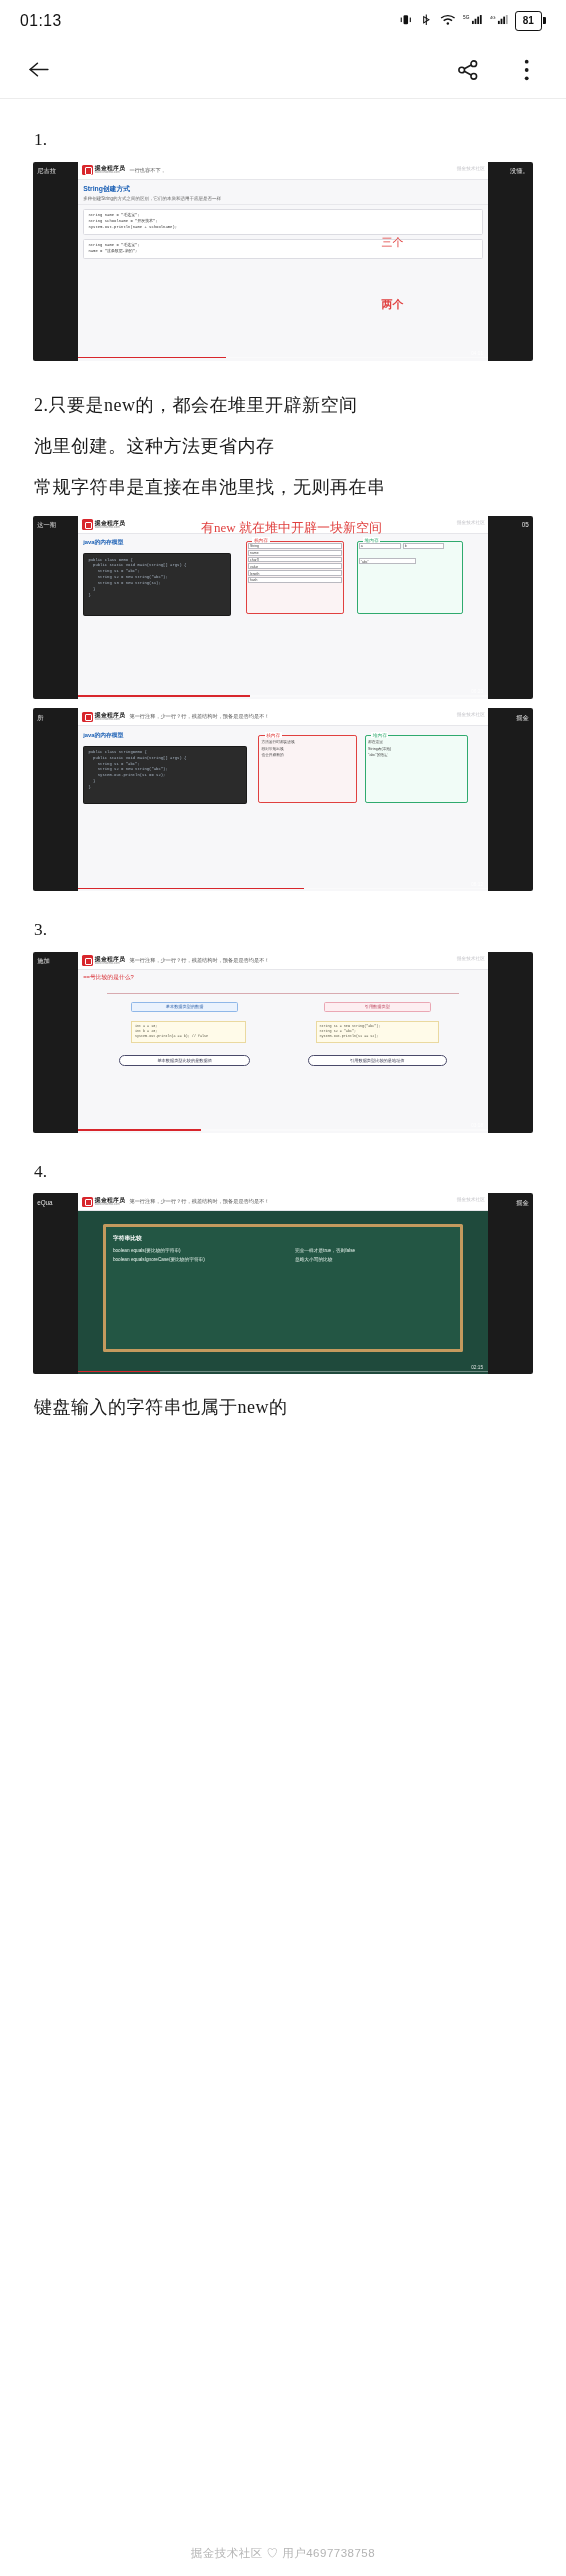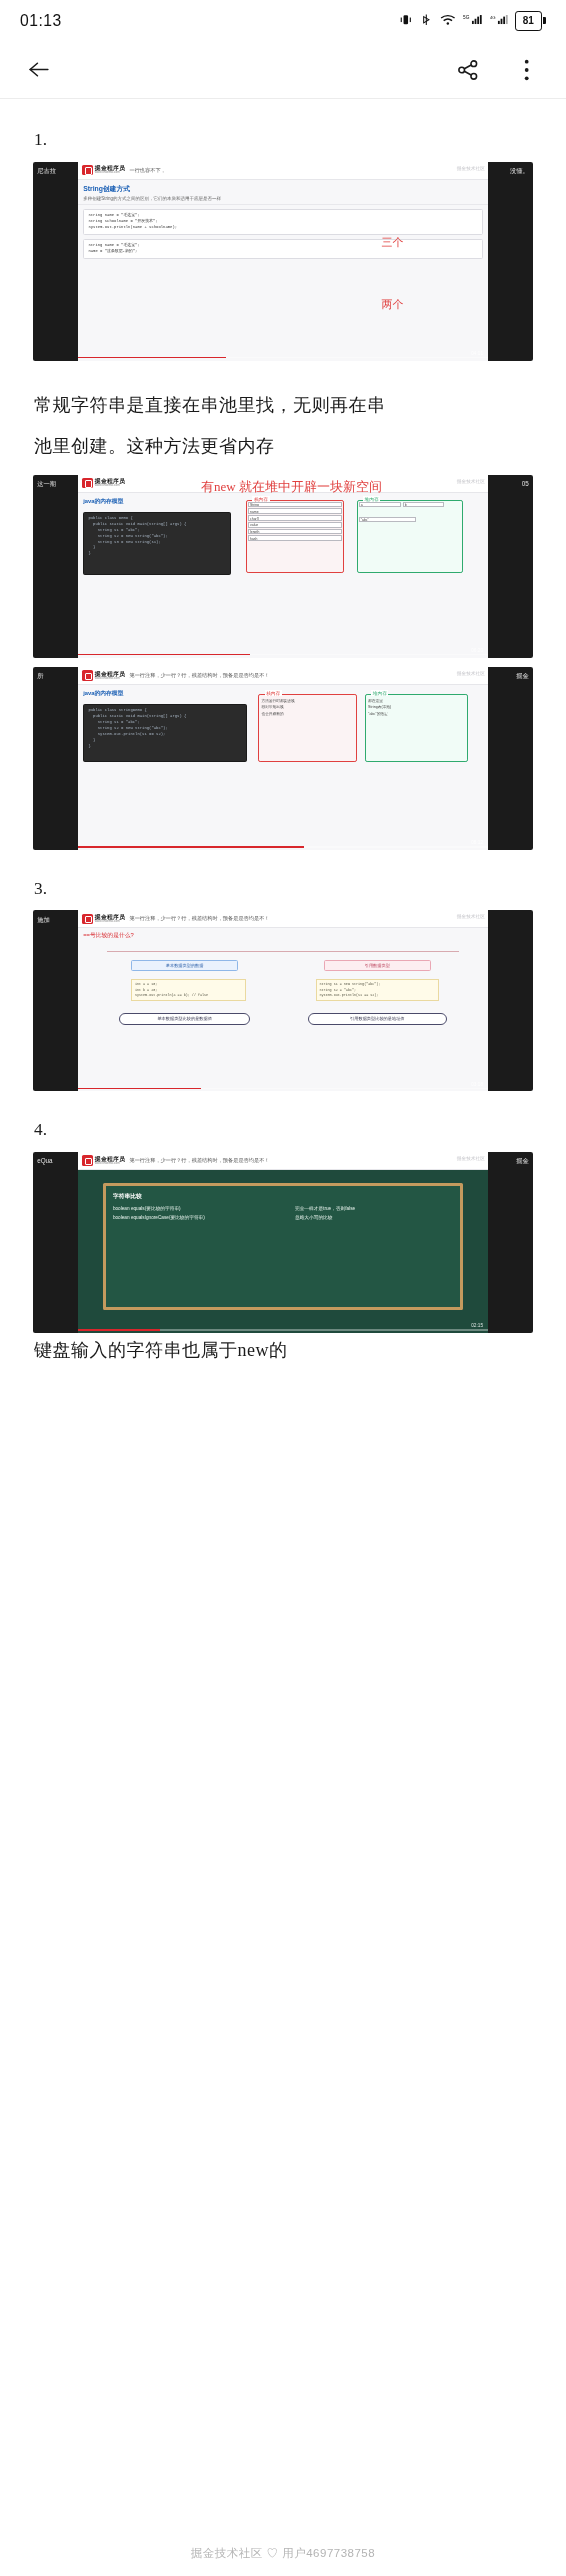--- a/index.html
+++ b/index.html
@@ -448,32 +448,35 @@
           <span class="head-wm">掘金技术社区</span>
         </div>
         <div class="slide-title">String创建方式</div>
         <div class="slide-sub">多种创建String的方式之间的区别，它们的本质和适用于底层是否一样</div>
         <div class="code-box">String name = "毛达宝";
 String schoolname = "开发技术";
 System.out.println(name + schoolname);</div>
         <div class="code-box">String name = "毛达宝";
 name = "这条数据-新的";</div>
         <div class="handwrite" style="left:74%; top:37%;">三个</div>
-        <div class="handwrite" style="left:74%; top:68%;">两个</div>
+        <div class="handwrite" style="left:74%; top:68%;font-weight:bold;">两个</div>
       </div>
       <div class="vtime">04:01</div>
       <div class="vprog">
           <i style="width:36%"></i>
         </div>
     </div>
   </div>
 
   <div class="block">
+    <div class="note-text">
+      <span>2.</span><span>只要是new的，都会在堆里开辟新空间</span>
+    </div>
+    <div class="note-text">池里创建。这种方法更省内存</div>
     <div class="note-text">常规字符串是直接在串池里找，无则再在串</div>
-    <div class="note-text">池里创建。这种方法更省内存</div>
 
     <div class="shot" style="height:183px; margin-top:12.6px;">
       <div class="side-label l">这一期</div>
       <div class="side-label r">05</div>
       <div class="shot-inner">
         <div class="slide-head">
           <span class="logo-chip">
             <span class="logo-mark"></span>
             <span class="logo-txt">
                 <b>掘金程序员</b>
@@ -639,19 +642,19 @@
             </div>
           </div>
         </div>
       </div>
       <div class="vtime">02:15</div>
       <div class="vprog">
           <i style="width:20%"></i>
         </div>
     </div>
 
-    <div class="note-text" style="margin-top:2px;">键盘输入的字符串也属于new的</div>
+    <div class="note-text" style="margin-top:18px;">键盘输入的字符串也属于new的</div>
   </div>
 
 </div>
 
 <div class="footer">掘金技术社区 ♡ 用户4697738758</div>
 
 
 </body></html>

